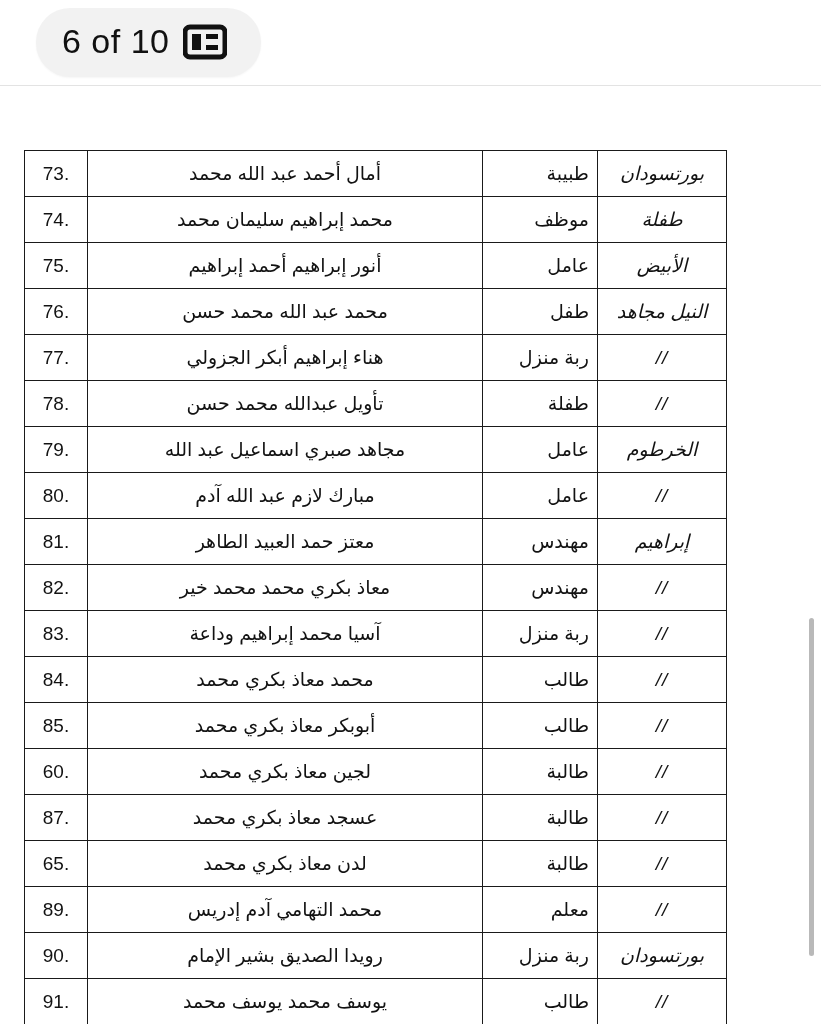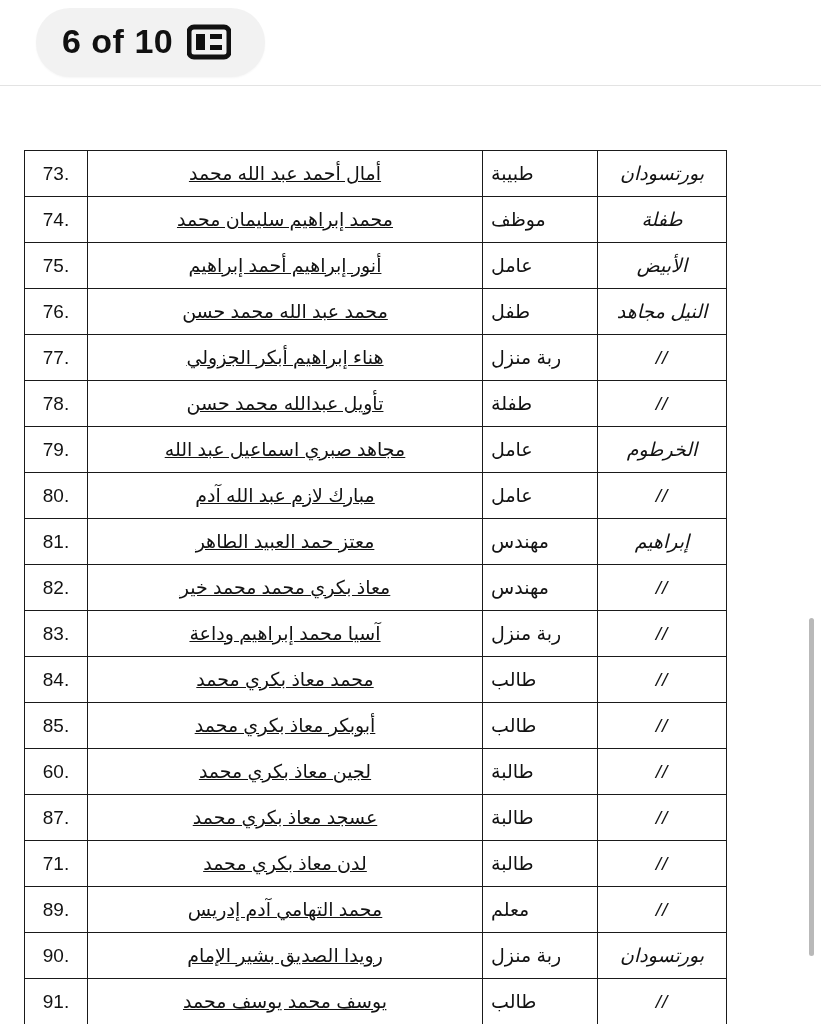--- a/index.html
+++ b/index.html
@@ -31,21 +31,21 @@
   }
   .badge-icon {
     width: 44px;
     height: 36px;
     position: relative;
     flex: 0 0 auto;
   }
   .badge-icon svg { display: block; }
   .badge-text {
     font-size: 34px;
-    font-weight: bold;
+    font-weight: normal;
     color: #111111;
     letter-spacing: 0.5px;
     direction: ltr;
     font-family: "Liberation Sans", sans-serif;
   }
 
   
   .top-rule {
     position: absolute;
     top: 85px;
@@ -81,25 +81,24 @@
   }
   .col-num {
     width: 46px;
     text-align: center;
     font-size: 17px;
     direction: ltr;
   }
   .col-name {
     width: 378px;
     text-align: center;
-    text-decoration: underline;
   }
   .col-job {
     width: 98px;
-    text-align: left;
+    text-align: right;
   }
   .col-place {
     width: 112px;
     text-align: center;
     font-style: italic;
   }
   .ditto {
     font-style: italic;
     direction: ltr;
     letter-spacing: 1px;
@@ -230,21 +229,21 @@
         <tr>
           <td class="col-place ditto">//</td>
           <td class="col-job">طالبة</td>
           <td class="col-name">عسجد معاذ بكري محمد</td>
           <td class="col-num">87.</td>
         </tr>
         <tr>
           <td class="col-place ditto">//</td>
           <td class="col-job">طالبة</td>
           <td class="col-name">لدن معاذ بكري محمد</td>
-          <td class="col-num">71.</td>
+          <td class="col-num">65.</td>
         </tr>
         <tr>
           <td class="col-place ditto">//</td>
           <td class="col-job">معلم</td>
           <td class="col-name">محمد التهامي آدم إدريس</td>
           <td class="col-num">89.</td>
         </tr>
         <tr>
           <td class="col-place">بورتسودان</td>
           <td class="col-job">ربة منزل</td>

